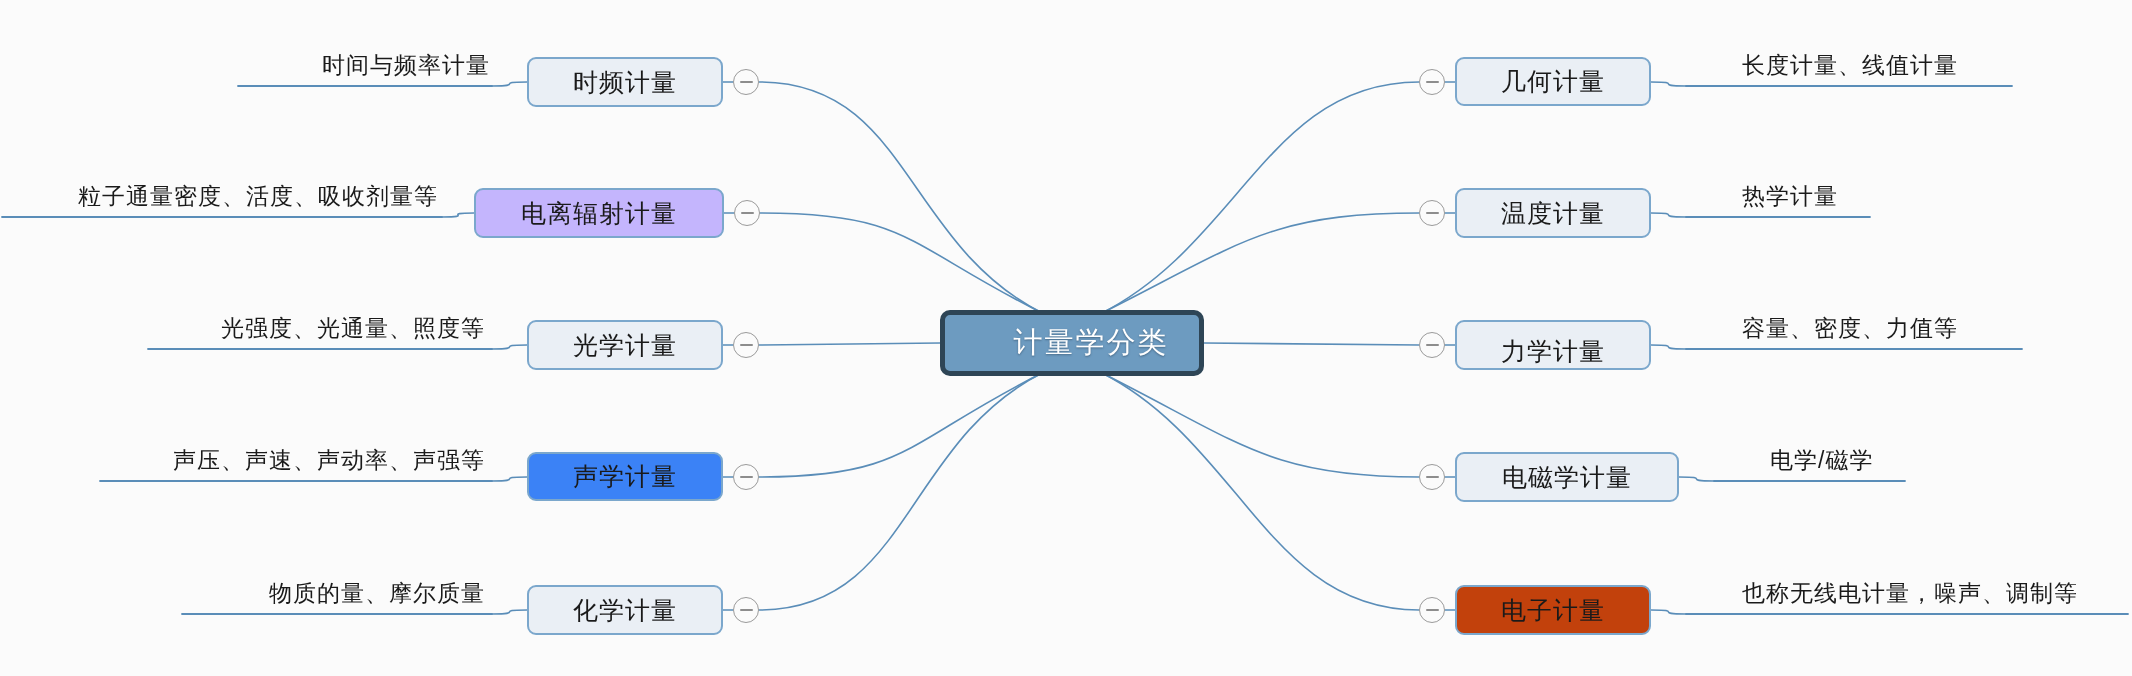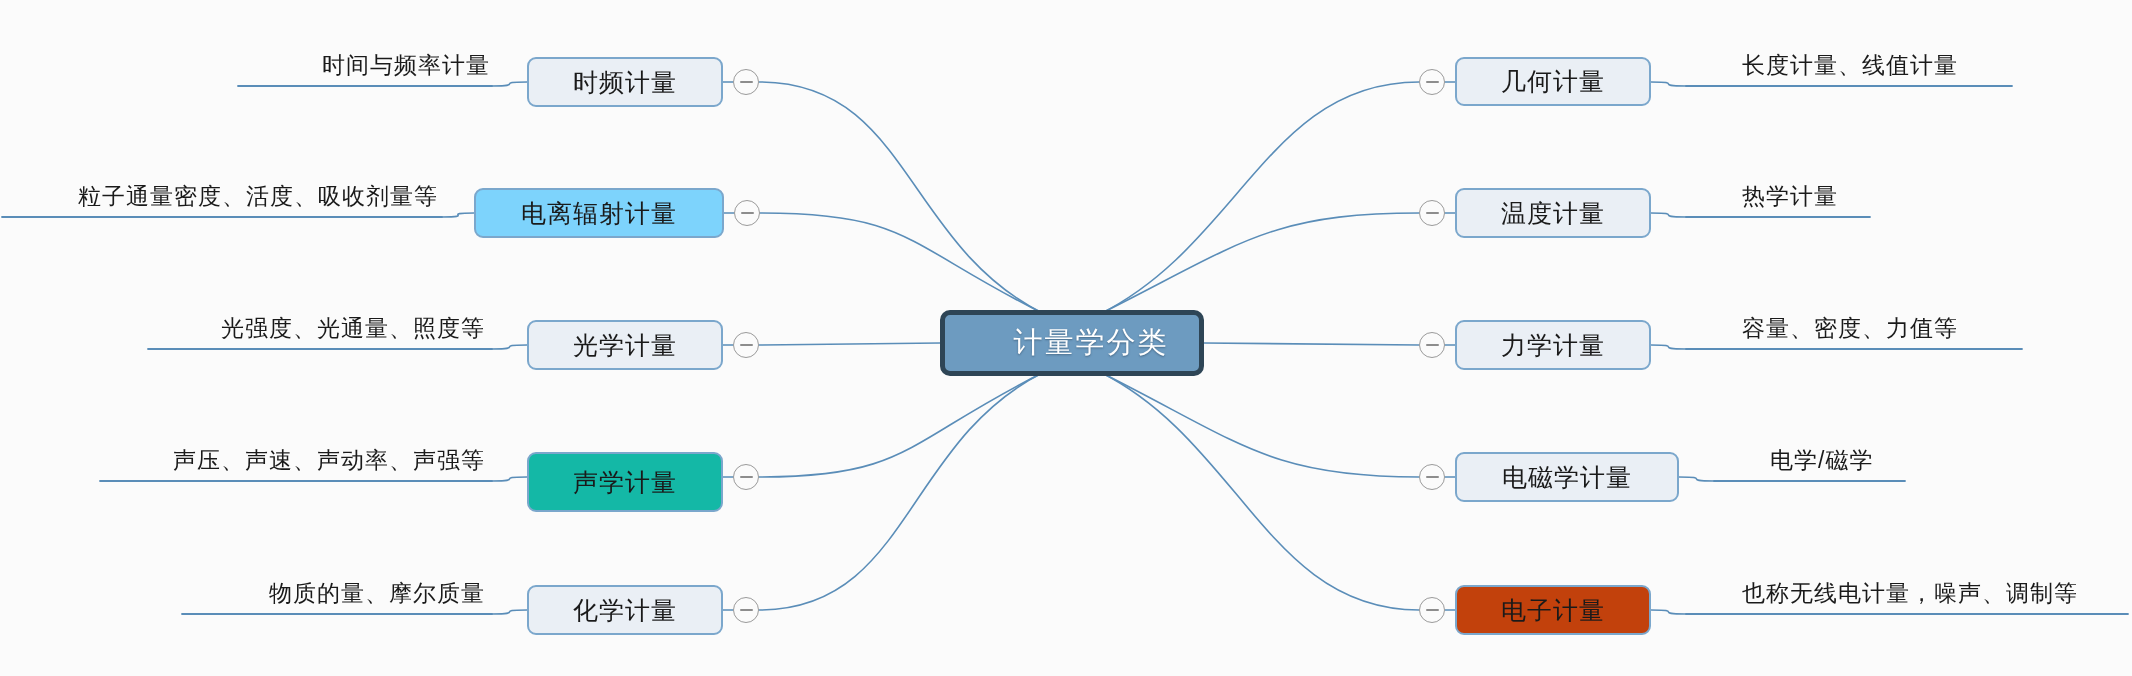--- a/index.html
+++ b/index.html
@@ -158,39 +158,39 @@
   <div id="nodes-layer">
       <div class="branch-node" style="left: 527px; top: 57px; width: 196px; height: 50px; background: rgb(234, 239, 245); border-color: rgb(123, 167, 204);">
         <span>时频计量</span>
       </div>
       <div class="leaf left" style="left: 240px; top: 47px; width: 250px;">
         <span>时间与频率计量</span>
       </div>
       <div class="toggle" style="left: 733px; top: 69px; border-color: rgb(154, 154, 154);">
         <span class="bar" style="background: rgb(141, 141, 141);"></span>
       </div>
-      <div class="branch-node" style="left: 474px; top: 188px; width: 250px; height: 50px; background: #7dd3fc; border-color: rgb(123, 167, 204);">
+      <div class="branch-node" style="left: 474px; top: 188px; width: 250px; height: 50px; background: #c4b5fd; border-color: rgb(123, 167, 204);">
         <span>电离辐射计量</span>
       </div>
       <div class="leaf left" style="left: 8px; top: 178px; width: 430px;">
         <span>粒子通量密度、活度、吸收剂量等</span>
       </div>
       <div class="toggle" style="left: 734px; top: 200px; border-color: rgb(154, 154, 154);">
         <span class="bar" style="background: rgb(141, 141, 141);"></span>
       </div>
       <div class="branch-node" style="left: 527px; top: 320px; width: 196px; height: 50px; background: rgb(234, 239, 245); border-color: rgb(123, 167, 204);">
         <span>光学计量</span>
       </div>
       <div class="leaf left" style="left: 155px; top: 310px; width: 330px;">
         <span>光强度、光通量、照度等</span>
       </div>
       <div class="toggle" style="left: 733px; top: 332px; border-color: rgb(154, 154, 154);">
         <span class="bar" style="background: rgb(141, 141, 141);"></span>
       </div>
-      <div class="branch-node" style="left: 527px; top: 452px; width: 196px; height: 60px; background: #14b8a6; border-color: rgb(123, 167, 204);">
+      <div class="branch-node" style="left: 527px; top: 452px; width: 196px; height: 49px; background: #3b82f6; border-color: rgb(123, 167, 204);">
         <span>声学计量</span>
       </div>
       <div class="leaf left" style="left: 110px; top: 442px; width: 375px;">
         <span>声压、声速、声动率、声强等</span>
       </div>
       <div class="toggle" style="left: 733px; top: 464px; border-color: rgb(154, 154, 154);">
         <span class="bar" style="background: rgb(141, 141, 141);"></span>
       </div>
       <div class="branch-node" style="left: 527px; top: 585px; width: 196px; height: 50px; background: rgb(234, 239, 245); border-color: rgb(123, 167, 204);">
         <span>化学计量</span>
@@ -212,21 +212,21 @@
       </div>
       <div class="branch-node" style="left: 1455px; top: 188px; width: 196px; height: 50px; background: rgb(234, 239, 245); border-color: rgb(123, 167, 204);">
         <span>温度计量</span>
       </div>
       <div class="leaf right" style="left: 1742px; top: 178px; width: 160px;">
         <span>热学计量</span>
       </div>
       <div class="toggle" style="left: 1419px; top: 200px; border-color: rgb(154, 154, 154);">
         <span class="bar" style="background: rgb(141, 141, 141);"></span>
       </div>
-      <div class="branch-node" style="left: 1455px; top: 320px; width: 196px; height: 50px; background: rgb(234, 239, 245); border-color: rgb(123, 167, 204);">
+      <div class="branch-node" style="left: 1455px; top: 320px; width: 196px; height: 50px; background: rgb(234, 239, 245); border-color: rgb(123, 167, 204); align-items: flex-end;">
         <span>力学计量</span>
       </div>
       <div class="leaf right" style="left: 1742px; top: 310px; width: 300px;">
         <span>容量、密度、力值等</span>
       </div>
       <div class="toggle" style="left: 1419px; top: 332px; border-color: rgb(154, 154, 154);">
         <span class="bar" style="background: rgb(141, 141, 141);"></span>
       </div>
       <div class="branch-node" style="left: 1455px; top: 452px; width: 224px; height: 50px; background: rgb(234, 239, 245); border-color: rgb(123, 167, 204);">
         <span>电磁学计量</span>

